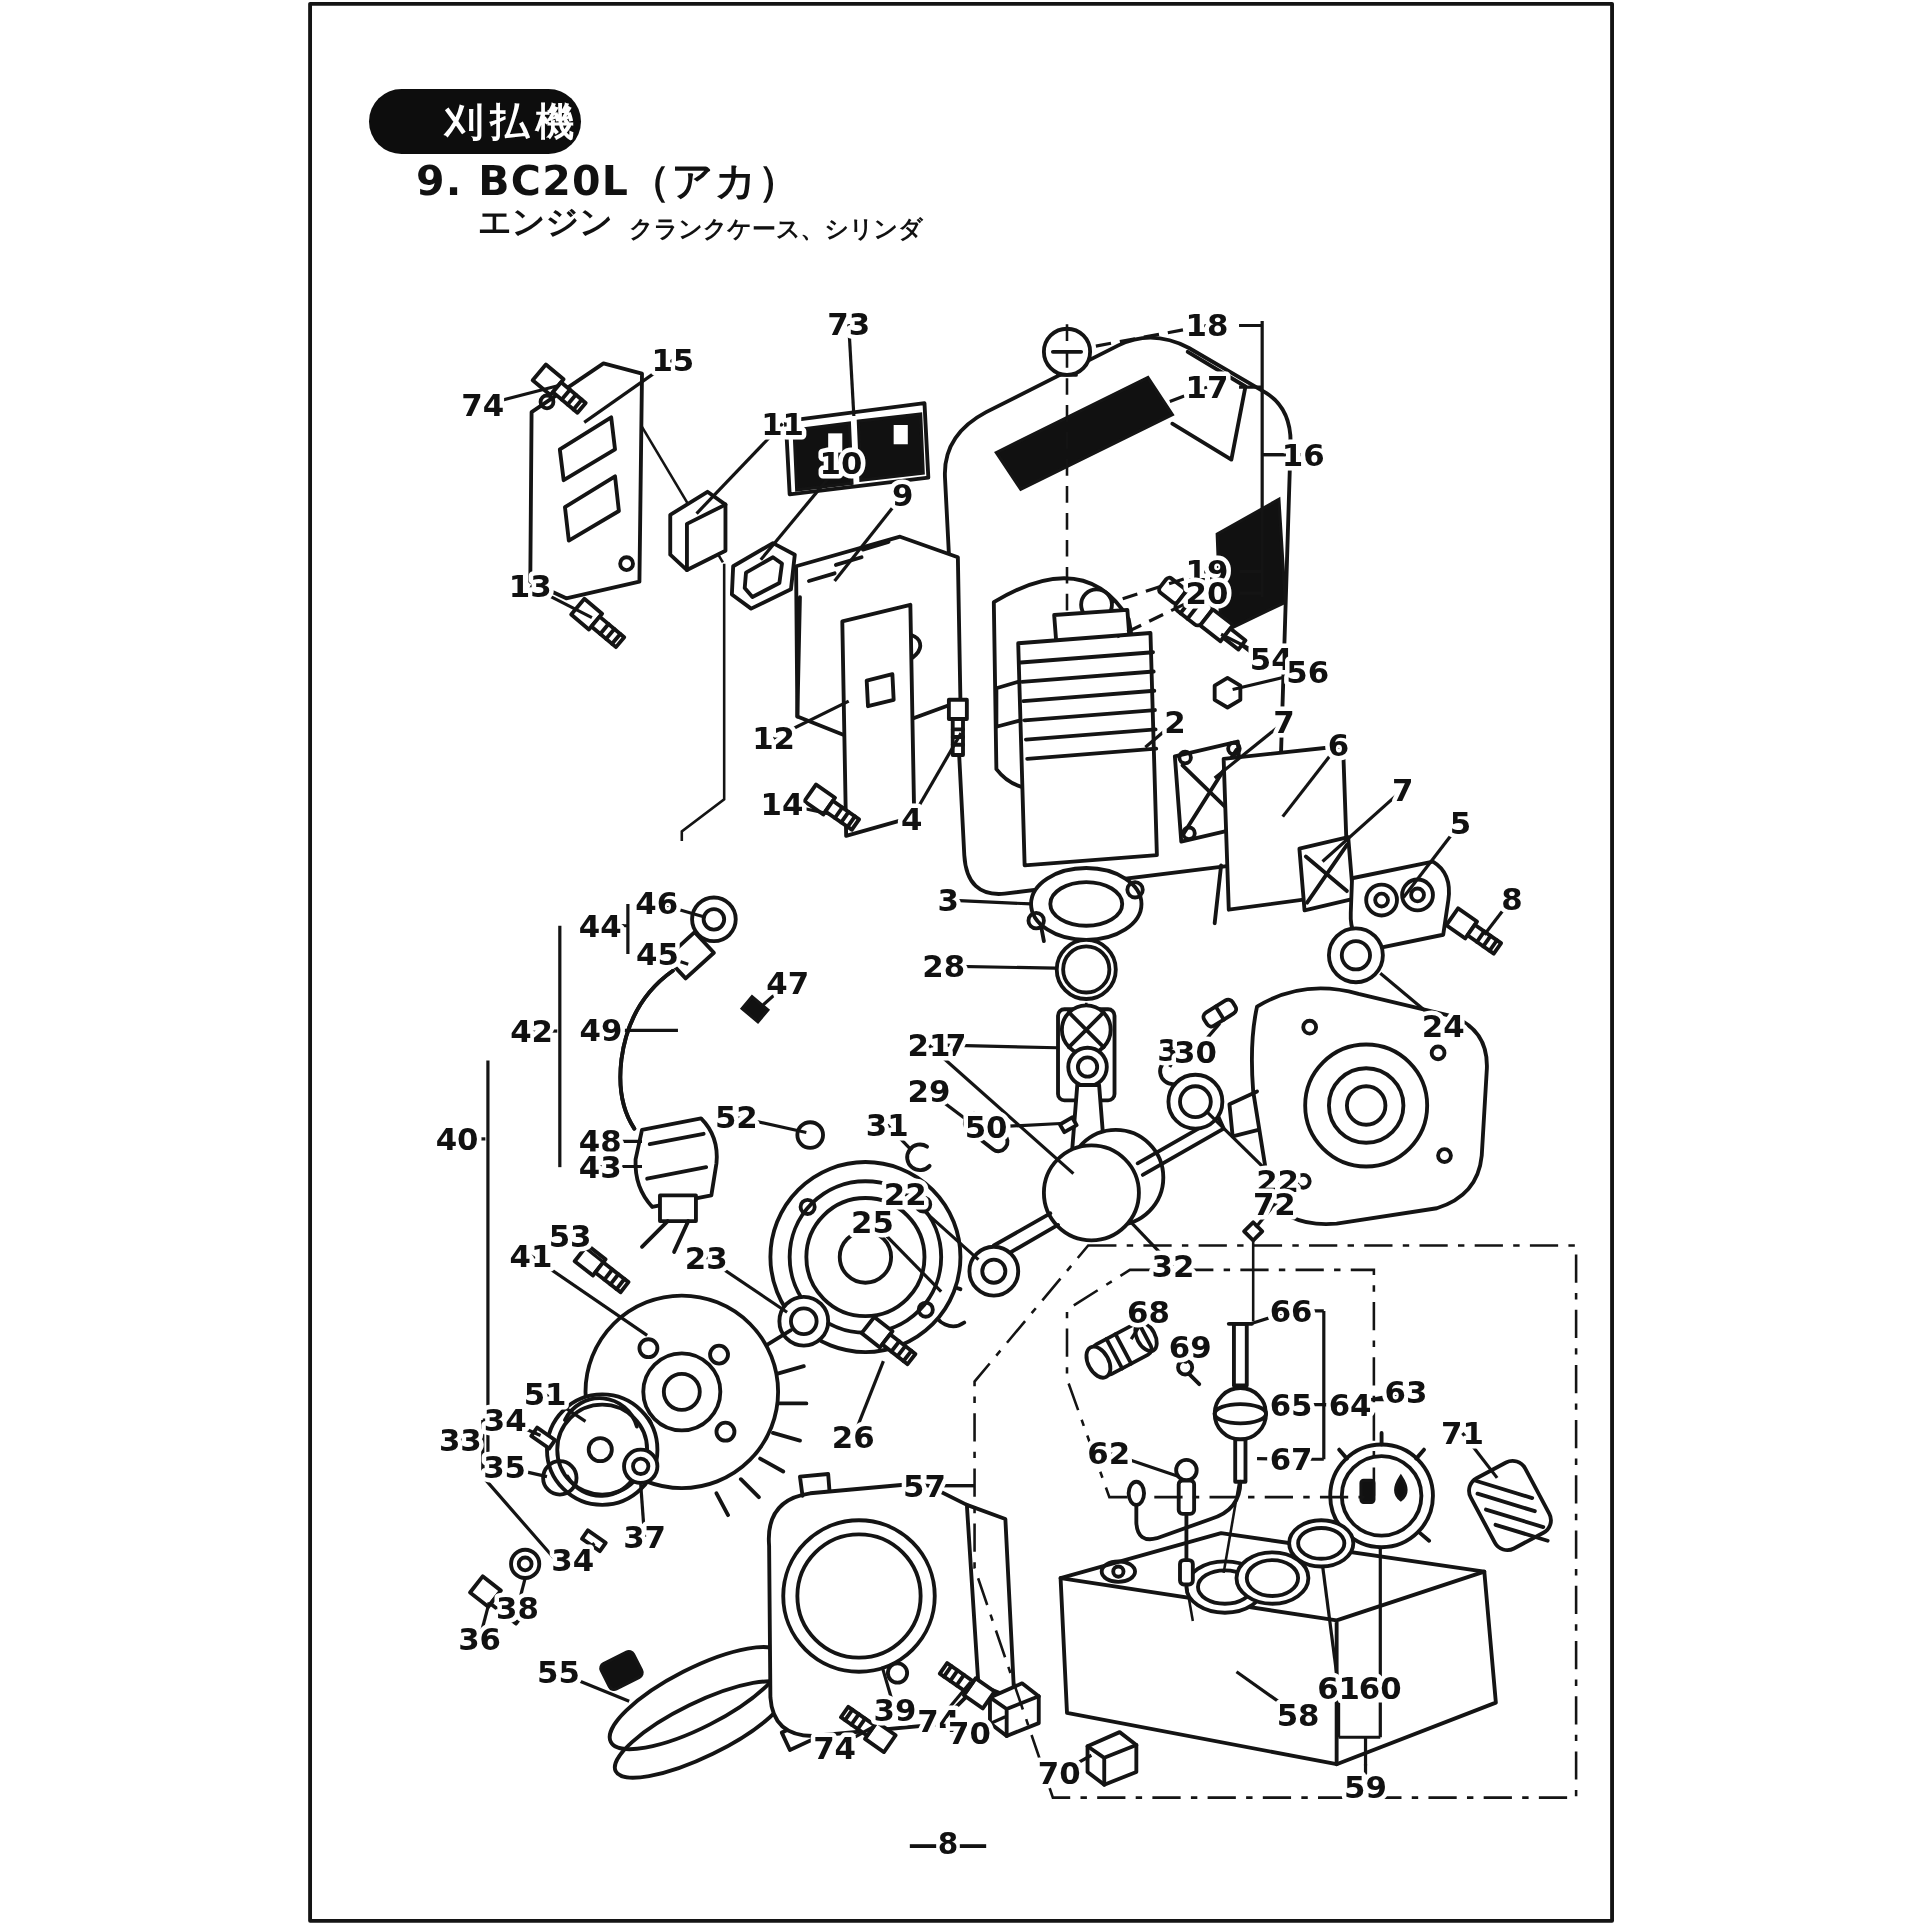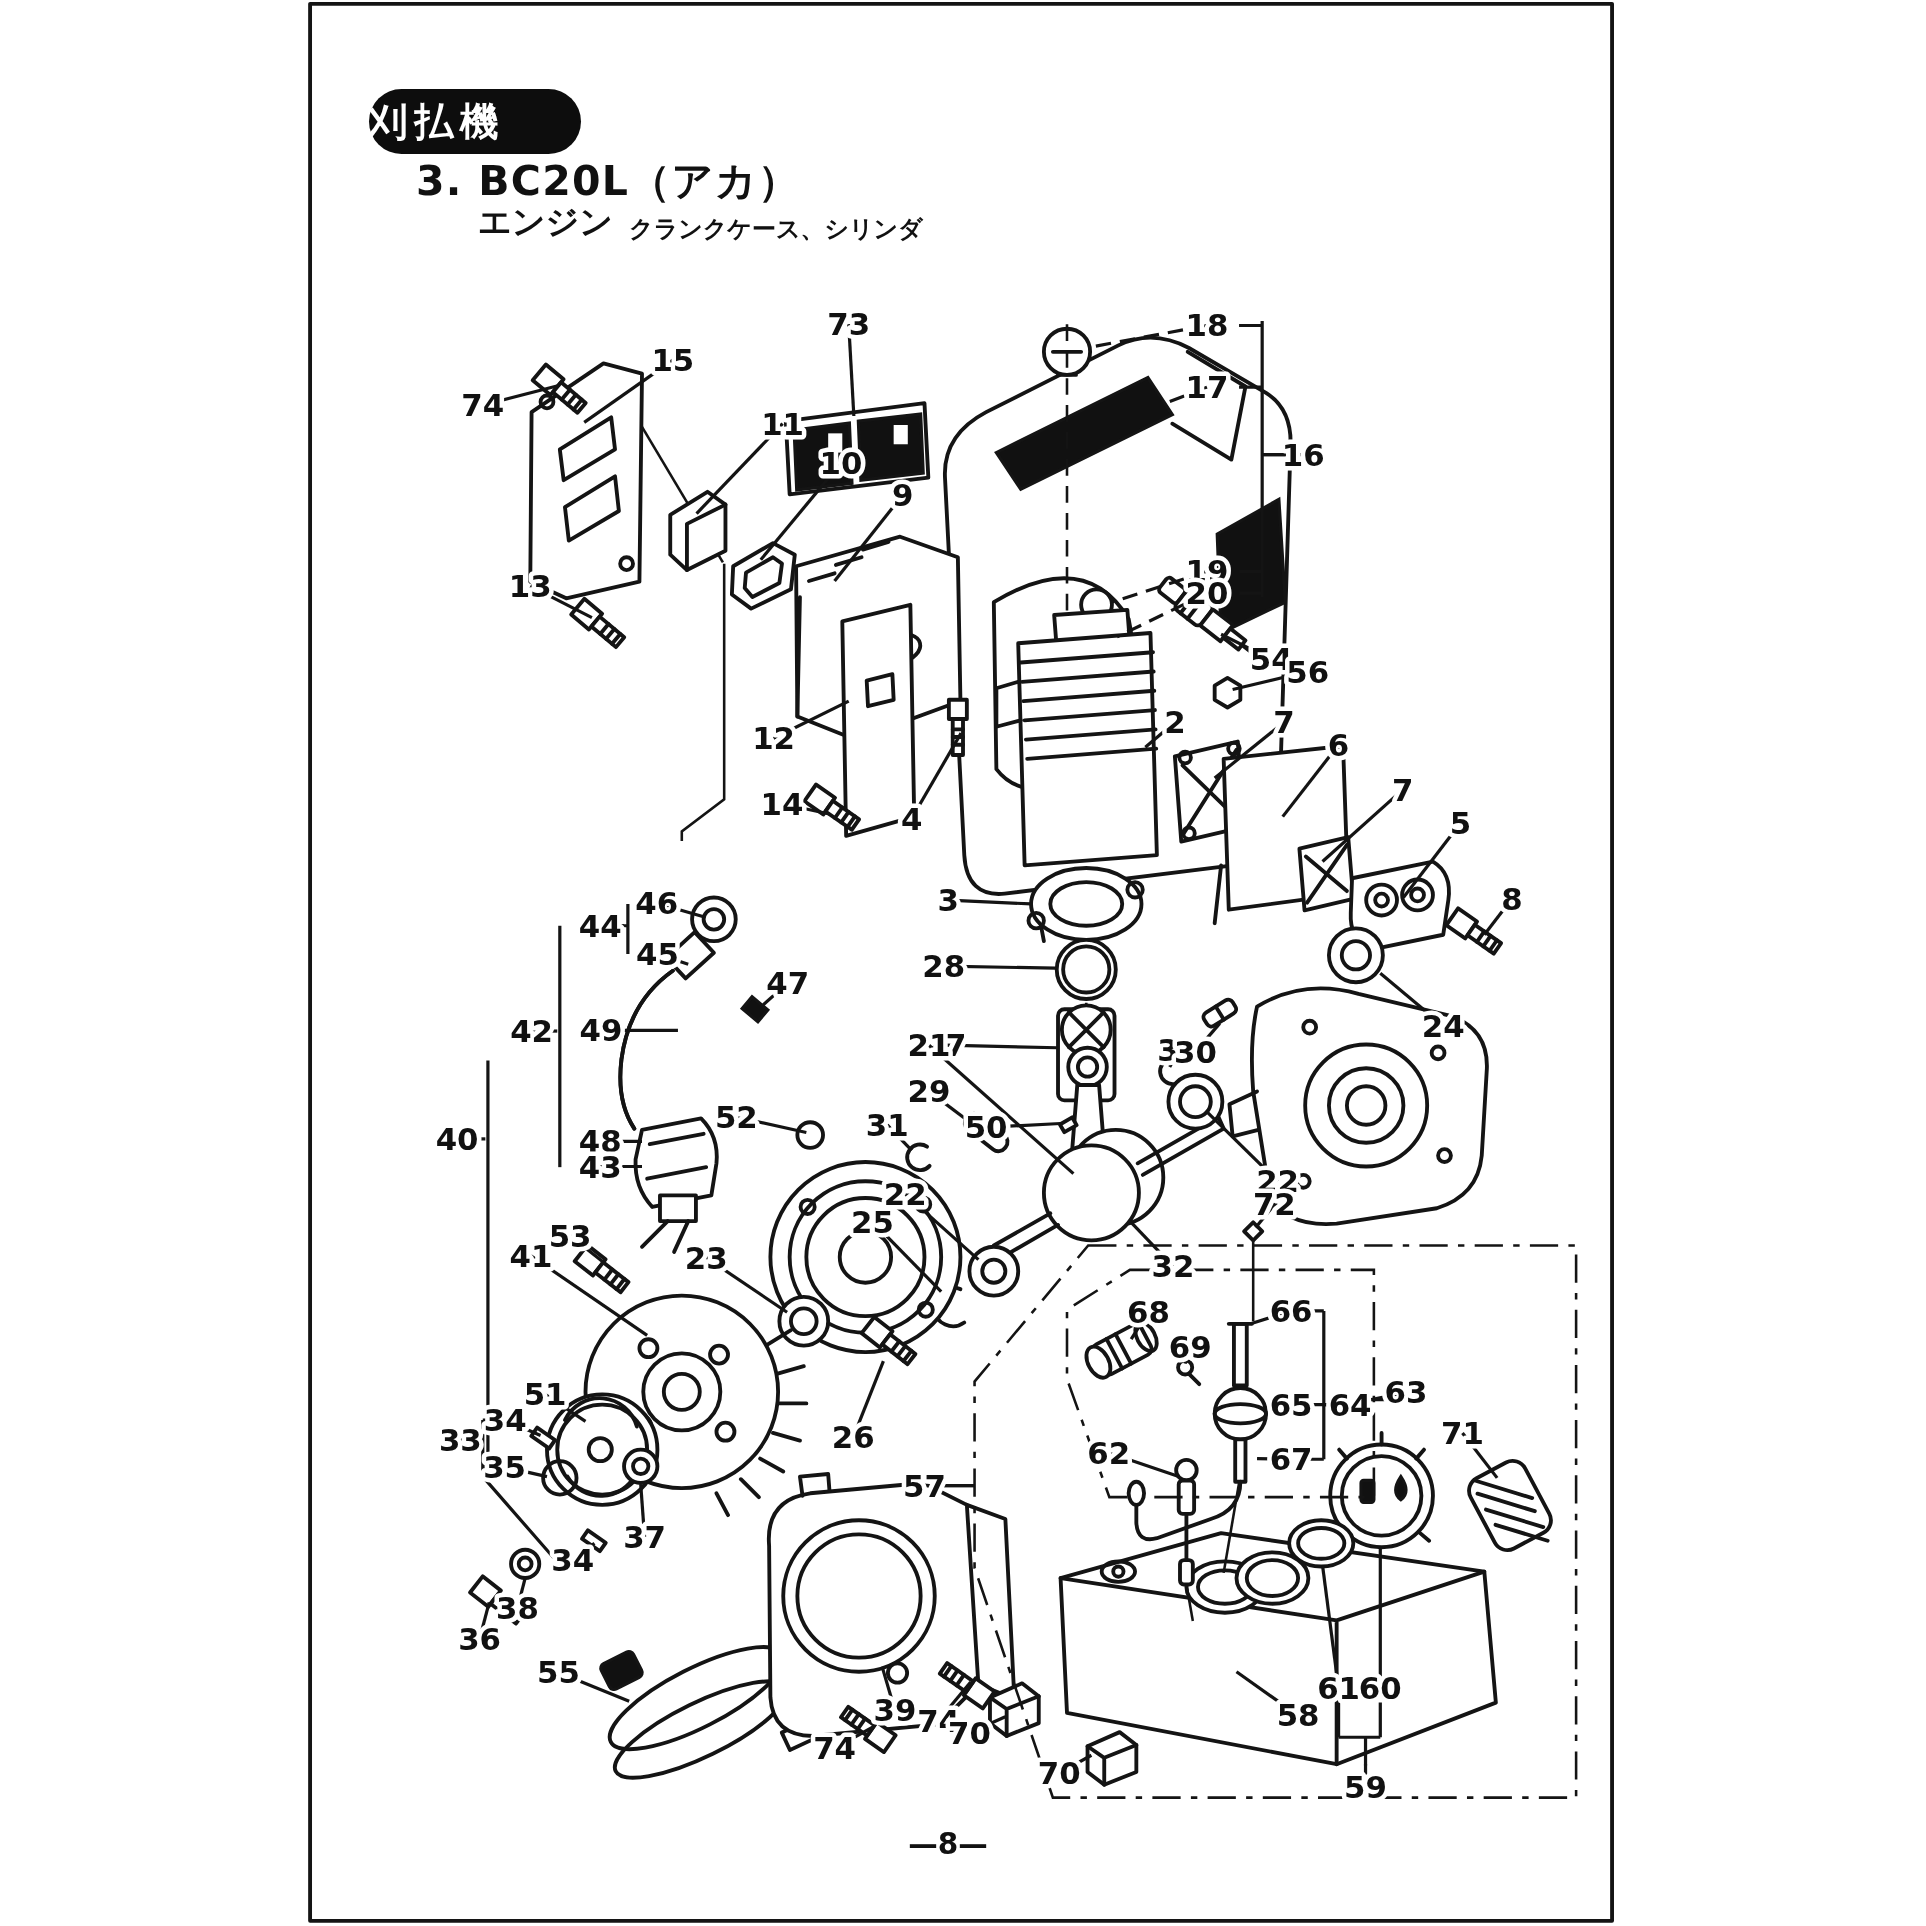--- a/index.html
+++ b/index.html
@@ -1,19 +1,19 @@
 <!DOCTYPE html>
 <html style="font-size:10.3px"><head>
 <meta charset="utf-8">
 <style>
   html,body{margin:0;padding:0;background:#fff;}
   body{width:1926px;height:1926px;position:relative;font-family:"DejaVu Sans","Liberation Sans",sans-serif;color:#111;}
   .page{position:absolute;inset:0;background:#fff;}
   .badge{position:absolute;left:369px;top:89px;width:212px;height:65px;background:#0d0d0d;border-radius:35px;
-         display:flex;align-items:center;justify-content:flex-start;color:#fff;font-size:39px;font-weight:bold;letter-spacing:6.4px;}
+         display:flex;align-items:center;justify-content:flex-end;color:#fff;font-size:39px;font-weight:bold;letter-spacing:6.4px;}
   .title{position:absolute;left:416px;top:154px;font-size:41px;font-weight:bold;letter-spacing:1.3px;white-space:nowrap;}
   .subtitle{position:absolute;left:478px;top:200px;display:flex;align-items:flex-end;gap:16px;white-space:nowrap;}
   .subtitle .main{font-size:33px;font-weight:bold;}
   .subtitle .detail{font-size:24px;font-weight:bold;}
   .pageno{position:absolute;left:871px;top:1827px;width:154px;text-align:center;font-size:29.5px;font-weight:bold;}
   svg.diagram{position:absolute;left:0;top:0;width:1926px;height:1926px;}
   .art *{vector-effect:none;}
   .ln{stroke:#141414;stroke-width:6;fill:none;stroke-linecap:round;stroke-linejoin:round;}
   .lnf{stroke:#141414;stroke-width:6;fill:#fff;stroke-linejoin:round;}
   .dk{stroke:#141414;stroke-width:5;fill:#111;}
@@ -26,21 +26,21 @@
                 text-anchor:middle;dominant-baseline:central;paint-order:stroke;stroke:#fff;stroke-width:14px;stroke-linejoin:round;}
 </style>
 </head>
 <body>
 
 <div class="page">
 
   <div class="badge">
     <span>刈払機</span>
   </div>
-  <div class="title">3. BC20L（アカ）</div>
+  <div class="title">9. BC20L（アカ）</div>
   <div class="subtitle">
     <span class="main">エンジン</span>
     <span class="detail">クランクケース、シリンダ</span>
   </div>
 
   <svg class="diagram" viewBox="0 0 3000 3000">
 
     <g class="art">
 
       <rect x="483" y="6" width="2028" height="2986" class="ln" stroke-width="9"></rect>

